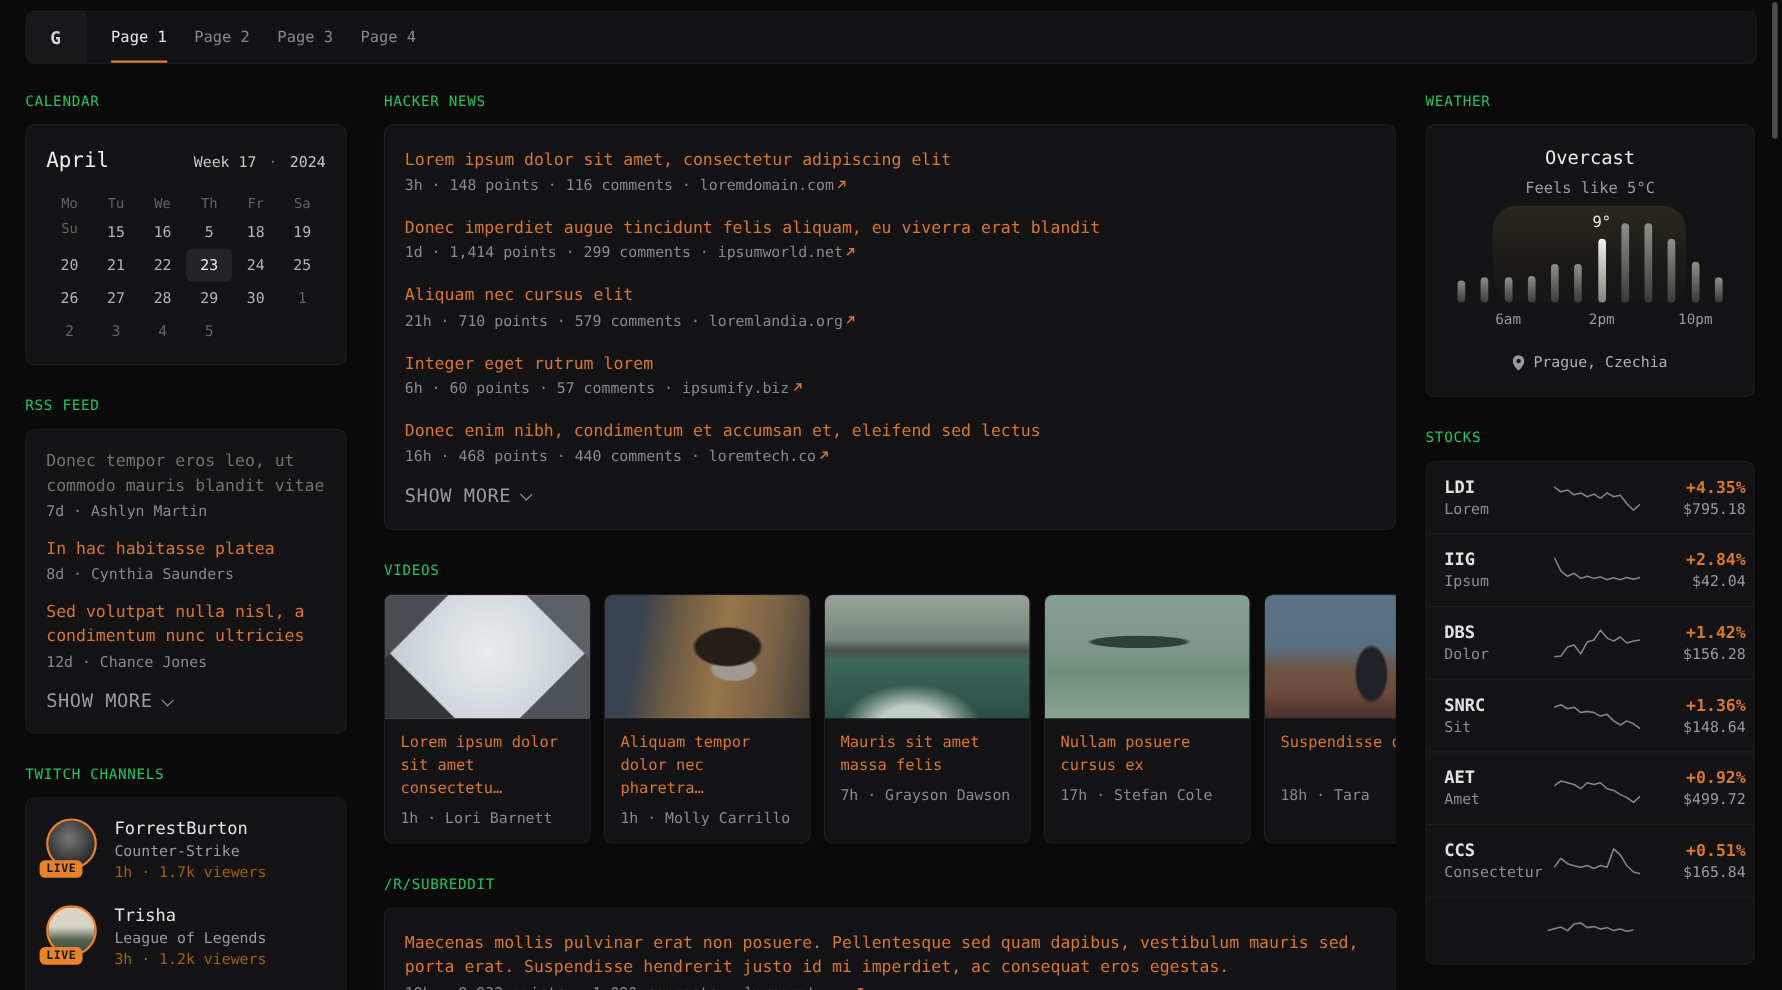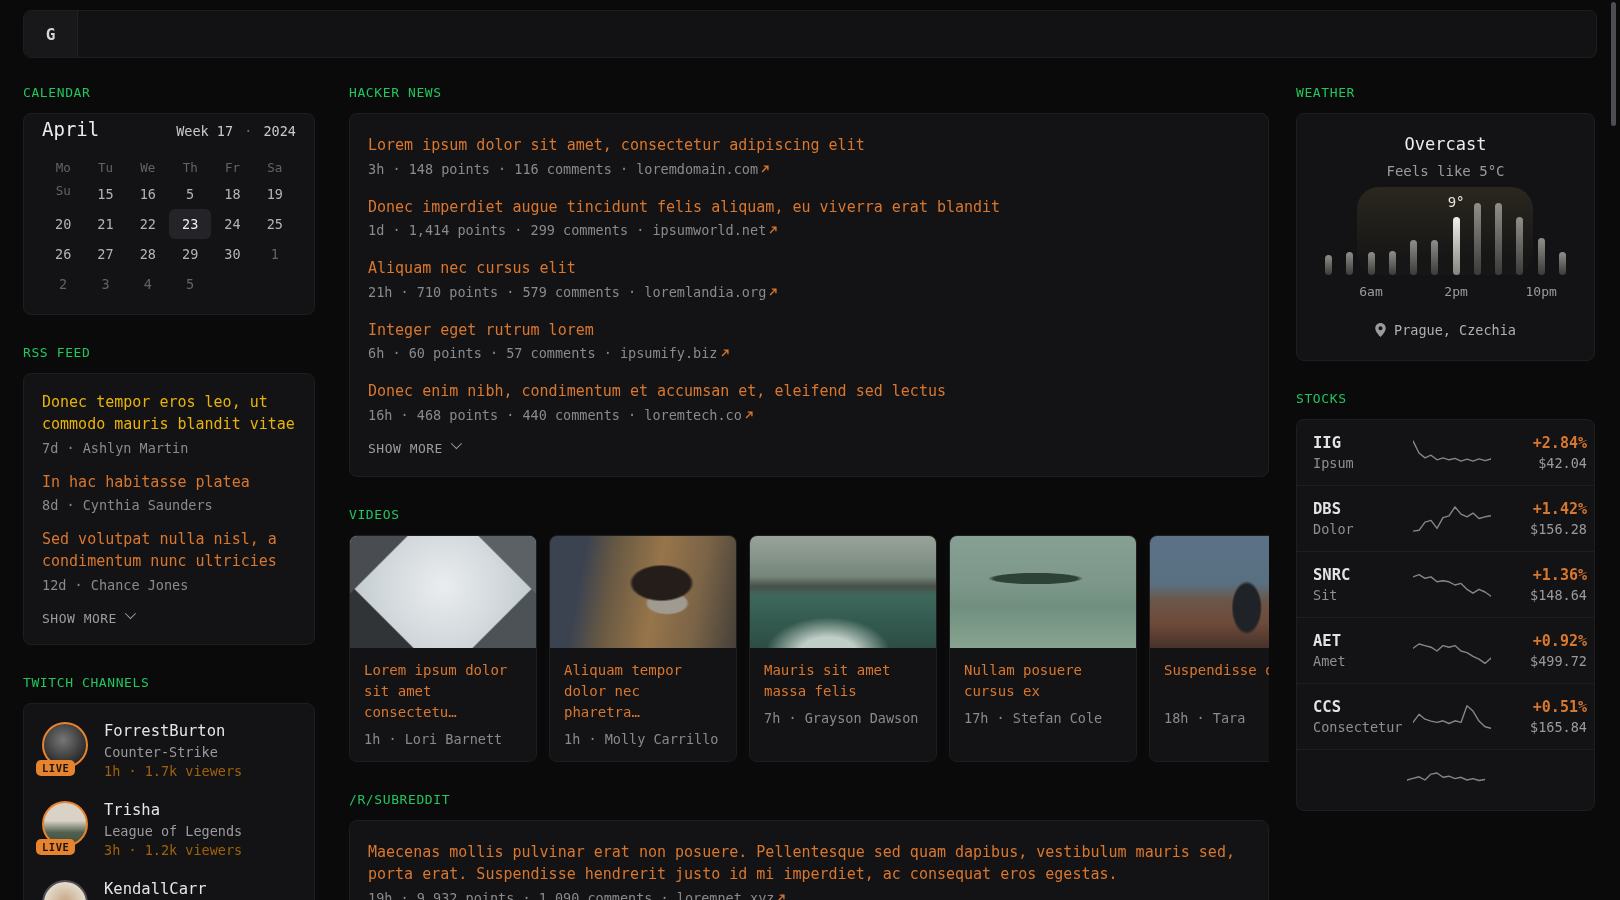--- a/index.html
+++ b/index.html
@@ -22,40 +22,40 @@
   .col-left  { width:292px; margin-right:34px; flex-shrink:0; }
   .col-mid   { width:920px; margin-right:27px; flex-shrink:0; }
   .col-right { width:299px; flex-shrink:0; }
 
   .section { margin-bottom:30px; }
   .section-label { color:#22c55e; font-size:13px; letter-spacing:.6px; font-weight:normal;
     margin-bottom:13px; }
   .card { background:#131315; border:1px solid #1e1e21; border-radius:8px; }
 
   
-  .cal-card { padding:4px 18px 15px; }
+  .cal-card { padding:21px 18px 15px; }
   .cal-head { display:flex; justify-content:space-between; align-items:baseline; }
   .cal-month { color:#ececee; font-size:19px; }
   .cal-weekinfo { color:#c9c9cb; font-size:13.5px; }
   .cal-weekinfo .dot { color:#6a6a6e; margin:0 3px; }
   .cal-grid { display:grid; grid-template-columns:repeat(6,1fr); margin-top:16px; row-gap:0;
     text-align:center; }
   .cal-wd { color:#636367; font-size:12.5px; padding:4px 0; }
   .cal-day { color:#b4b4b7; font-size:13.5px; padding:7px 0; border-radius:6px; cursor:default; }
   .cal-day.dim { color:#636367; }
   .cal-day.selected { background:#242428; color:#ededf0; }
 
   
   .pad-card { padding:18px; }
   .feed-item + .feed-item { margin-top:16px; }
   .feed-title { color:#d9772f; font-size:15px; line-height:1.45; cursor:pointer; }
-  .feed-title.muted { color:#eab308; }
+  .feed-title.muted { color:#737373; }
   .feed-meta { color:#8a8a8e; font-size:13.5px; margin-top:4px; }
-  .show-more { margin-top:18px; color:#9c9ca0; font-size:13px; letter-spacing:.5px;
-    display:flex; align-items:flex-start; gap:8px; cursor:pointer; }
+  .show-more { margin-top:18px; color:#9c9ca0; font-size:17px; letter-spacing:.5px;
+    display:flex; align-items:center; gap:8px; cursor:pointer; }
   .chevron { width:8px; height:8px; border-right:1.5px solid #9c9ca0; border-bottom:1.5px solid #9c9ca0;
     transform:rotate(45deg) translateY(-2px); display:inline-block; }
 
   
   .tw-card { padding:18px 18px 24px; }
   .tw-row { display:flex; gap:16px; align-items:flex-start; cursor:pointer; }
   .tw-row + .tw-row { margin-top:22px; }
   .avatar-wrap { position:relative; width:46px; height:46px; flex-shrink:0; }
   .avatar { width:46px; height:46px; border-radius:50%; border:2px solid #4e4e52; }
   .avatar-wrap.live .avatar { border-color:#e8832d; }
@@ -149,20 +149,34 @@
     background:#4e4e52; border-radius:3px; }
 </style>
 </head>
 <body>
 
 <div class="page">
 
   <nav class="navbar">
     <div class="logo-box">
       <span>G</span>
+    </div>
+    <div class="tabs">
+      <div class="tab active">
+          <span>Page 1</span>
+        </div>
+        <div class="tab">
+          <span>Page 2</span>
+        </div>
+        <div class="tab">
+          <span>Page 3</span>
+        </div>
+        <div class="tab">
+          <span>Page 4</span>
+        </div>
     </div>
   </nav>
 
   <div class="columns">
 
     <aside class="col-left">
 
       <div class="section">
         <h2 class="section-label">CALENDAR</h2>
         <div class="card cal-card">
@@ -455,20 +469,35 @@
                 </svg>
               </span>
             <span>Prague, Czechia</span>
           </div>
         </div>
       </div>
 
       <div class="section">
         <h2 class="section-label">STOCKS</h2>
         <div class="card stocks-card">
+          <div class="stock-row">
+              <div class="s-left">
+                <div class="s-sym">LDI</div>
+                <div class="s-name">Lorem</div>
+              </div>
+              <div class="s-spark">
+                <svg viewBox="0 0 78 32" preserveAspectRatio="none">
+                  <polyline points="0.0,5.7 6.0,10.1 12.0,8.4 18.0,12.8 24.0,11.1 30.0,14.6 36.0,12.2 42.0,16.0 48.0,11.1 54.0,14.6 60.0,13.3 66.0,20.9 72.0,26.8 78.0,21.4" fill="none" stroke="#86868a" stroke-width="1.4" stroke-linejoin="round" stroke-linecap="round"></polyline>
+                </svg>
+              </div>
+              <div class="s-right">
+                <div class="s-change">+4.35%</div>
+                <div class="s-price">$795.18</div>
+              </div>
+            </div>
             <div class="stock-row">
               <div class="s-left">
                 <div class="s-sym">IIG</div>
                 <div class="s-name">Ipsum</div>
               </div>
               <div class="s-spark">
                 <svg viewBox="0 0 78 32" preserveAspectRatio="none">
                   <polyline points="0.0,3.9 6.0,16.0 12.0,20.9 18.0,18.2 24.0,22.8 30.0,20.9 36.0,22.8 42.0,21.4 48.0,24.1 54.0,22.2 60.0,24.1 66.0,21.9 72.0,23.6 78.0,21.9" fill="none" stroke="#86868a" stroke-width="1.4" stroke-linejoin="round" stroke-linecap="round"></polyline>
                 </svg>
               </div>

